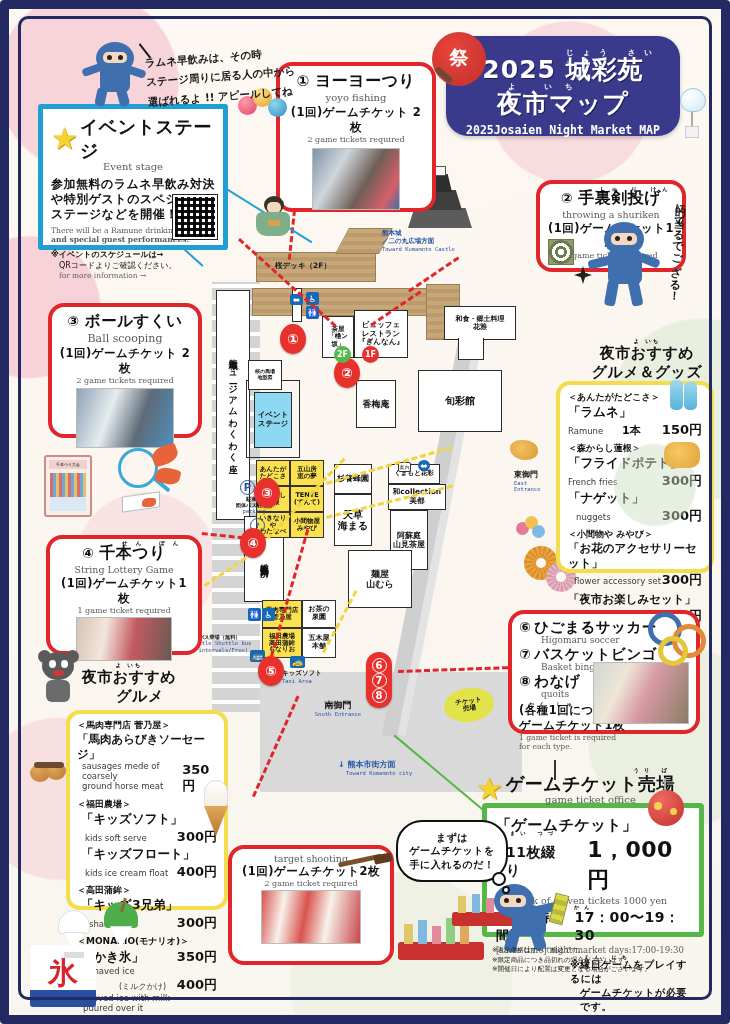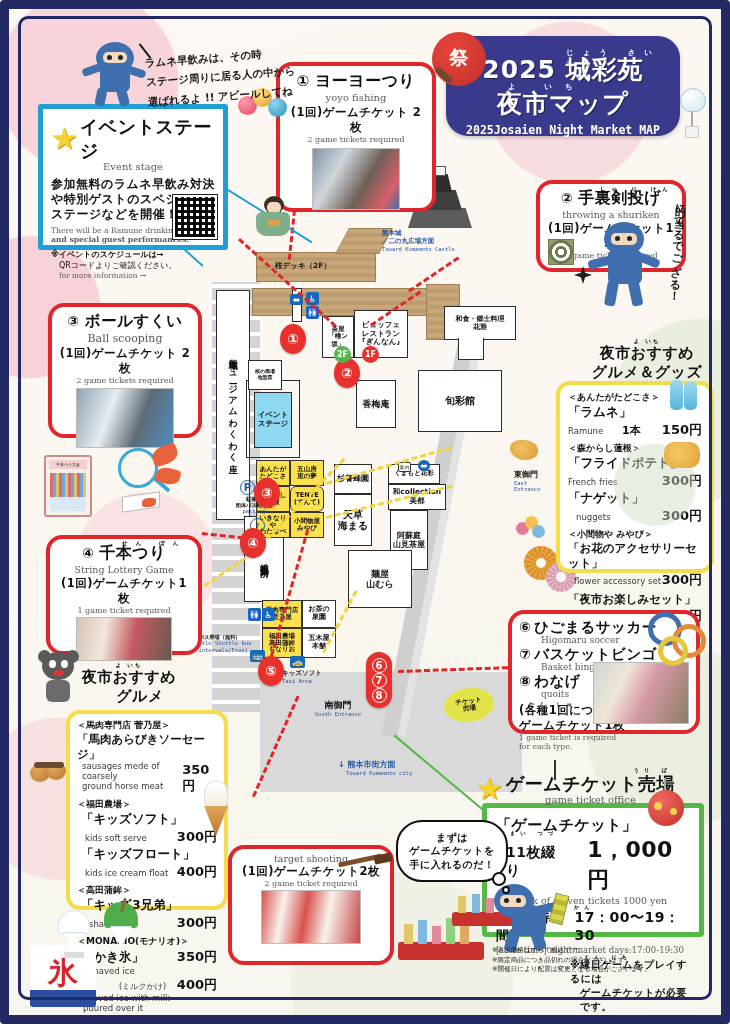--- a/index.html
+++ b/index.html
@@ -257,21 +257,21 @@
     <div class="bld" style="left:26px;top:128px;width:34px;height:30px;font-size:5px;white-space:pre-line;">桜の馬場
 地型図</div>
     <div class="bld" style="left:70px;top:56px;width:10px;height:34px;font-size:5px;"></div>
 
     <div class="yellowlot" style="left:34px;top:228px;width:34px;height:26px;white-space:pre-line;">あんたが
 たどこさ</div>
     <div class="yellowlot" style="left:68px;top:228px;width:34px;height:26px;white-space:pre-line;">五山房
 恵の夢</div>
     <div class="yellowlot" style="left:34px;top:254px;width:34px;height:26px;white-space:pre-line;">森からし
 蓮根</div>
-    <div class="yellowlot" style="left:68px;top:254px;width:34px;height:26px;white-space:pre-line;border-radius:6px;">TENTE
+    <div class="yellowlot" style="left:68px;top:254px;width:34px;height:26px;white-space:pre-line;">TENTE
 (てんて)</div>
     <div class="yellowlot" style="left:34px;top:280px;width:34px;height:26px;white-space:pre-line;">いきなりや
 わたなべ</div>
     <div class="yellowlot" style="left:68px;top:280px;width:34px;height:26px;white-space:pre-line;">小間物屋
 みやび</div>
 
     <div class="yellowlot" style="left:40px;top:368px;width:40px;height:28px;white-space:pre-line;">馬肉専門店
 菅乃屋</div>
     <div class="whitelot" style="left:80px;top:368px;width:34px;height:28px;white-space:pre-line;">お茶の
 泉園</div>

